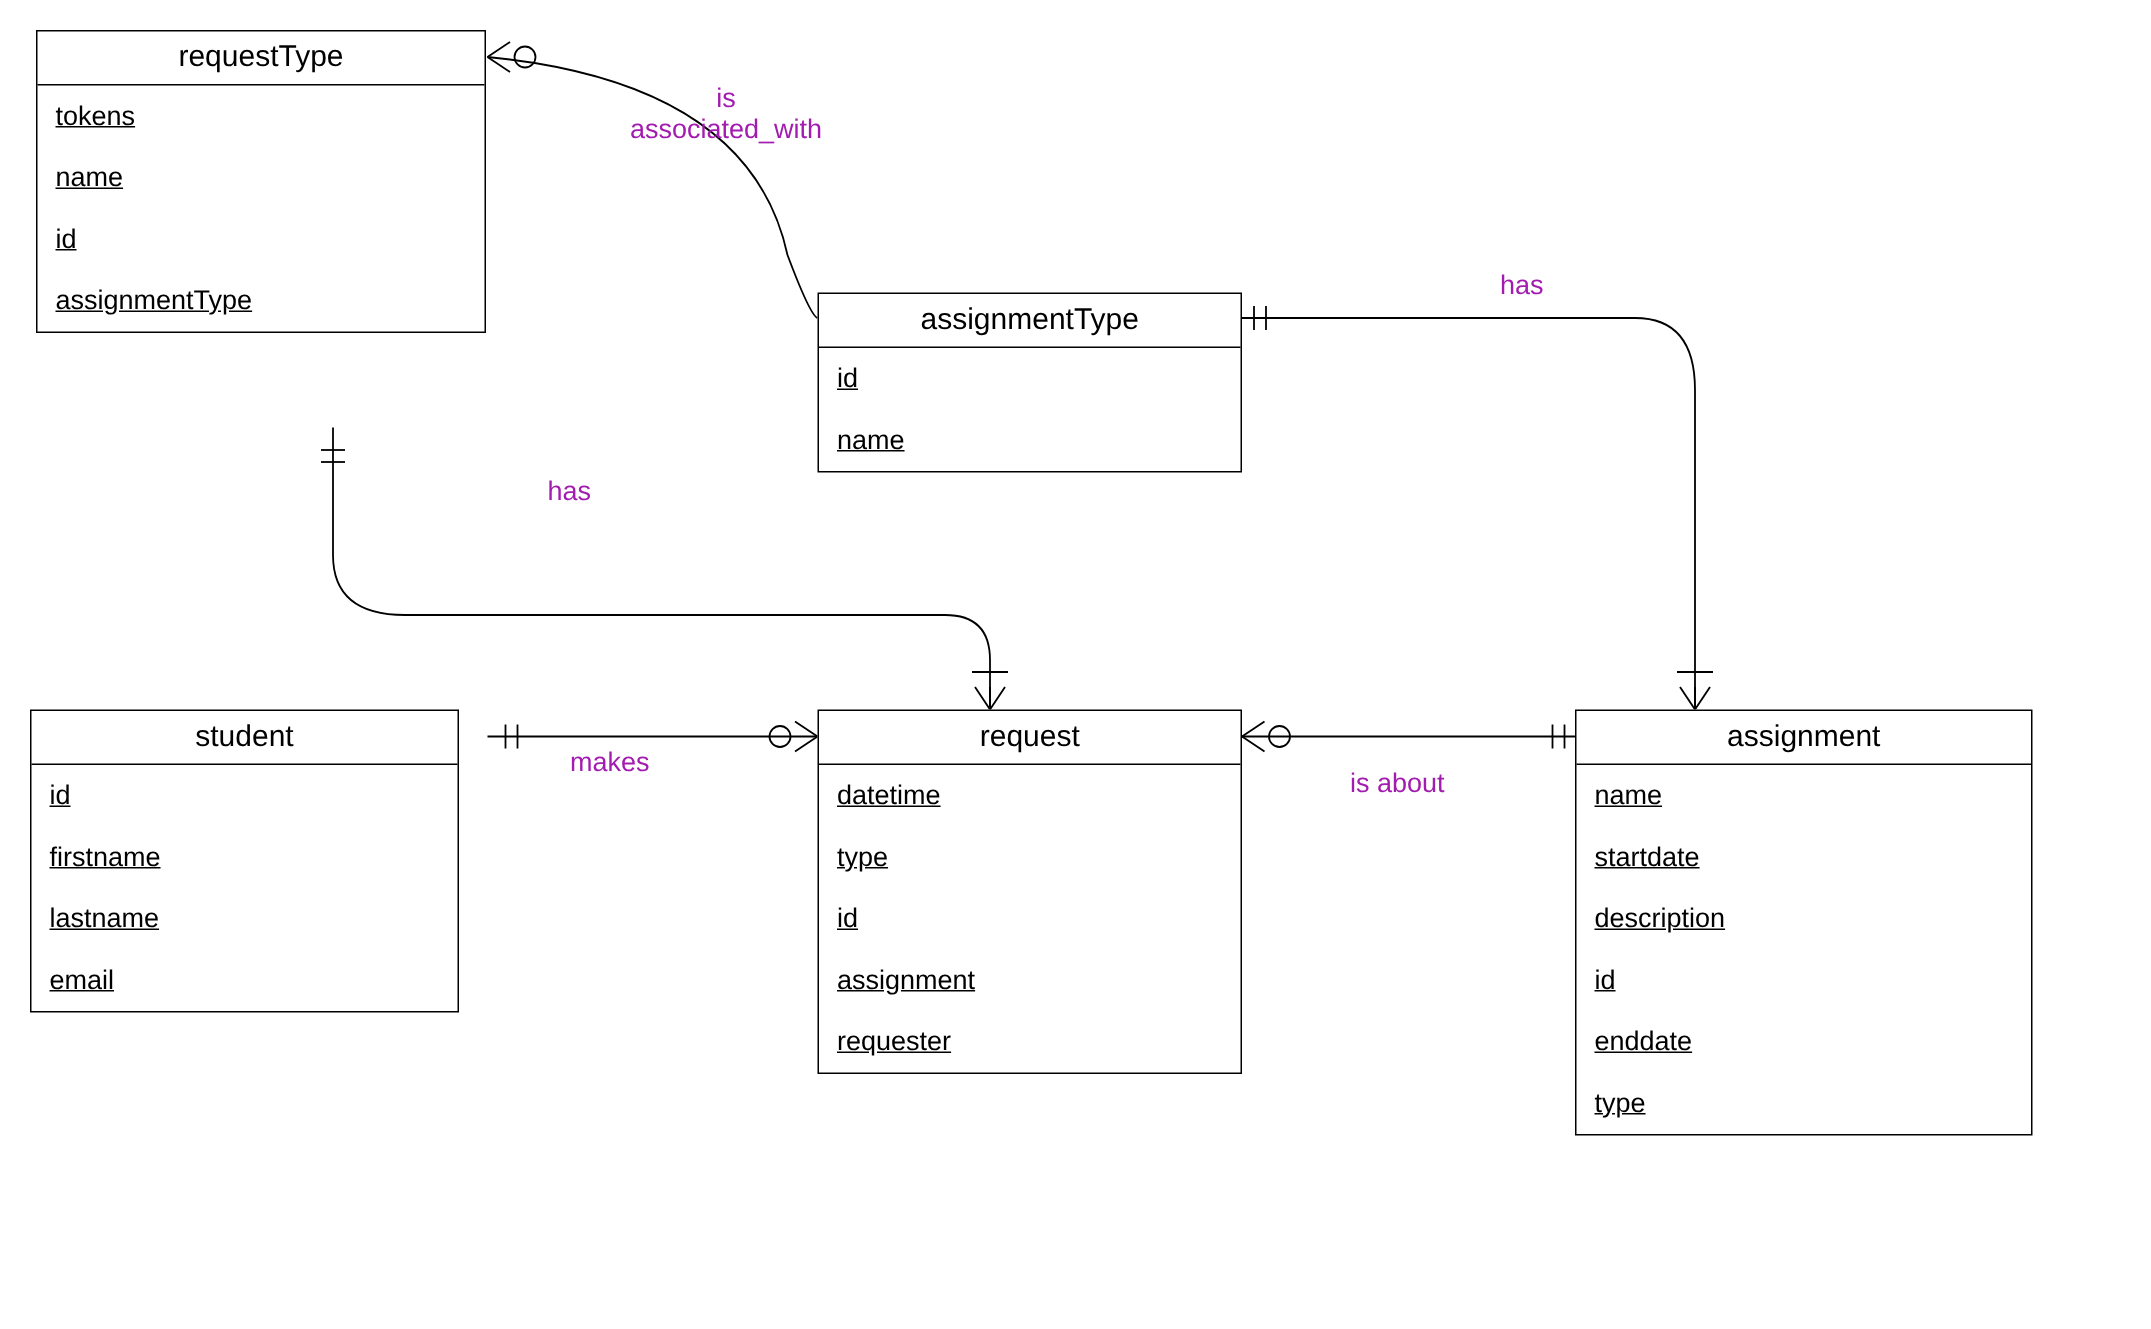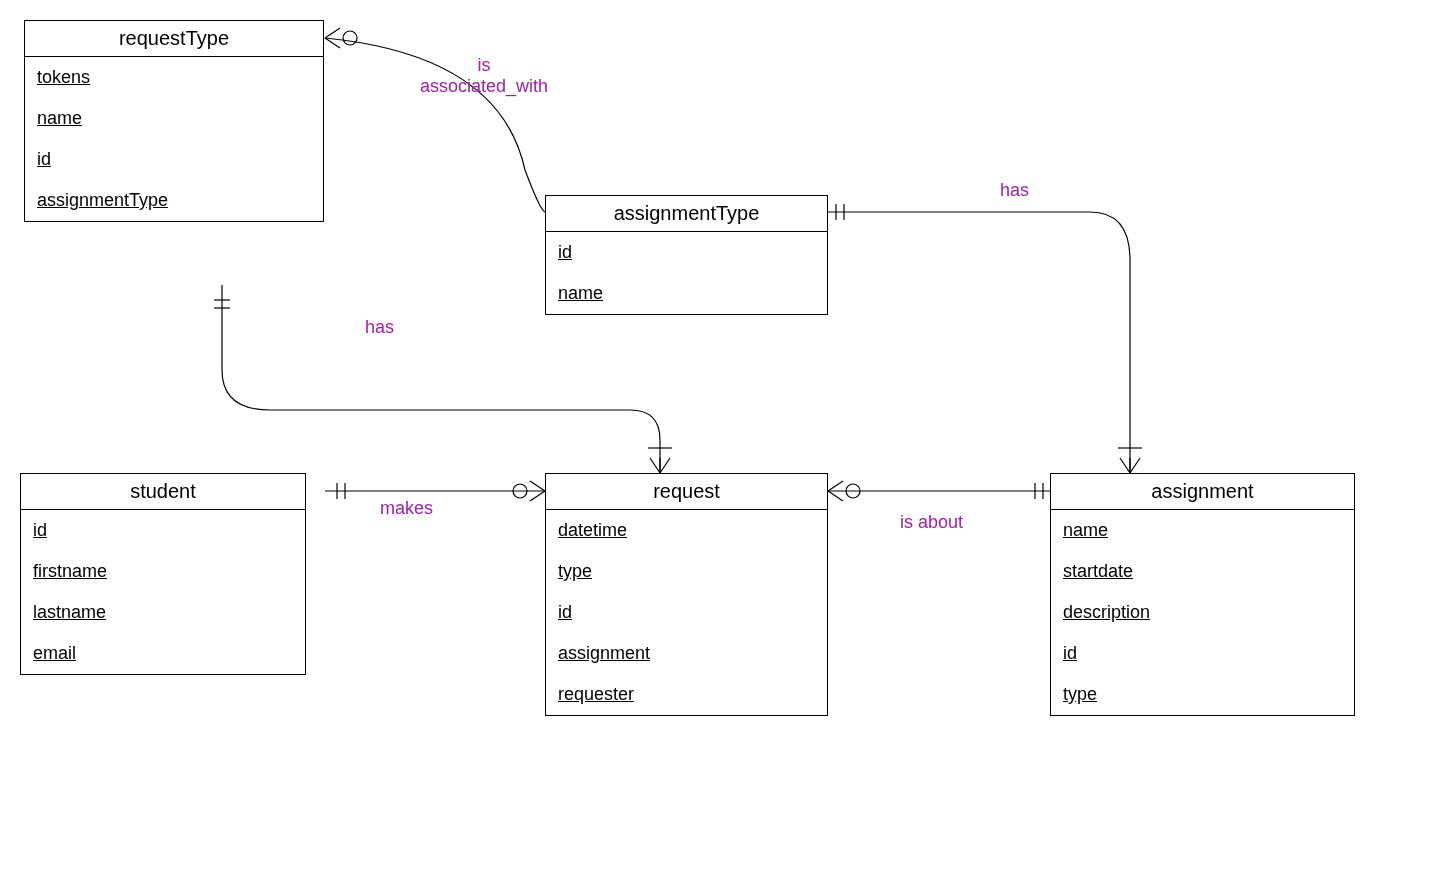--- a/index.html
+++ b/index.html
@@ -147,20 +147,21 @@
   </div>
 </div>
 
 <div class="entity" style="left:1050px; top:473px; width:305px;">
   <div class="entity-title">assignment</div>
   <div class="entity-body">
     <div class="attr">name</div>
     <div class="attr">startdate</div>
     <div class="attr">description</div>
     <div class="attr">id</div>
+    <div class="attr">enddate</div>
     <div class="attr">type</div>
   </div>
 </div>
 
 <div class="rel-label" style="left:420px; top:55px;">is
 associated_with</div>
 <div class="rel-label" style="left:1000px; top:180px;">has</div>
 <div class="rel-label" style="left:365px; top:317px;">has</div>
 <div class="rel-label" style="left:380px; top:498px;">makes</div>
 <div class="rel-label" style="left:900px; top:512px;">is about</div>

